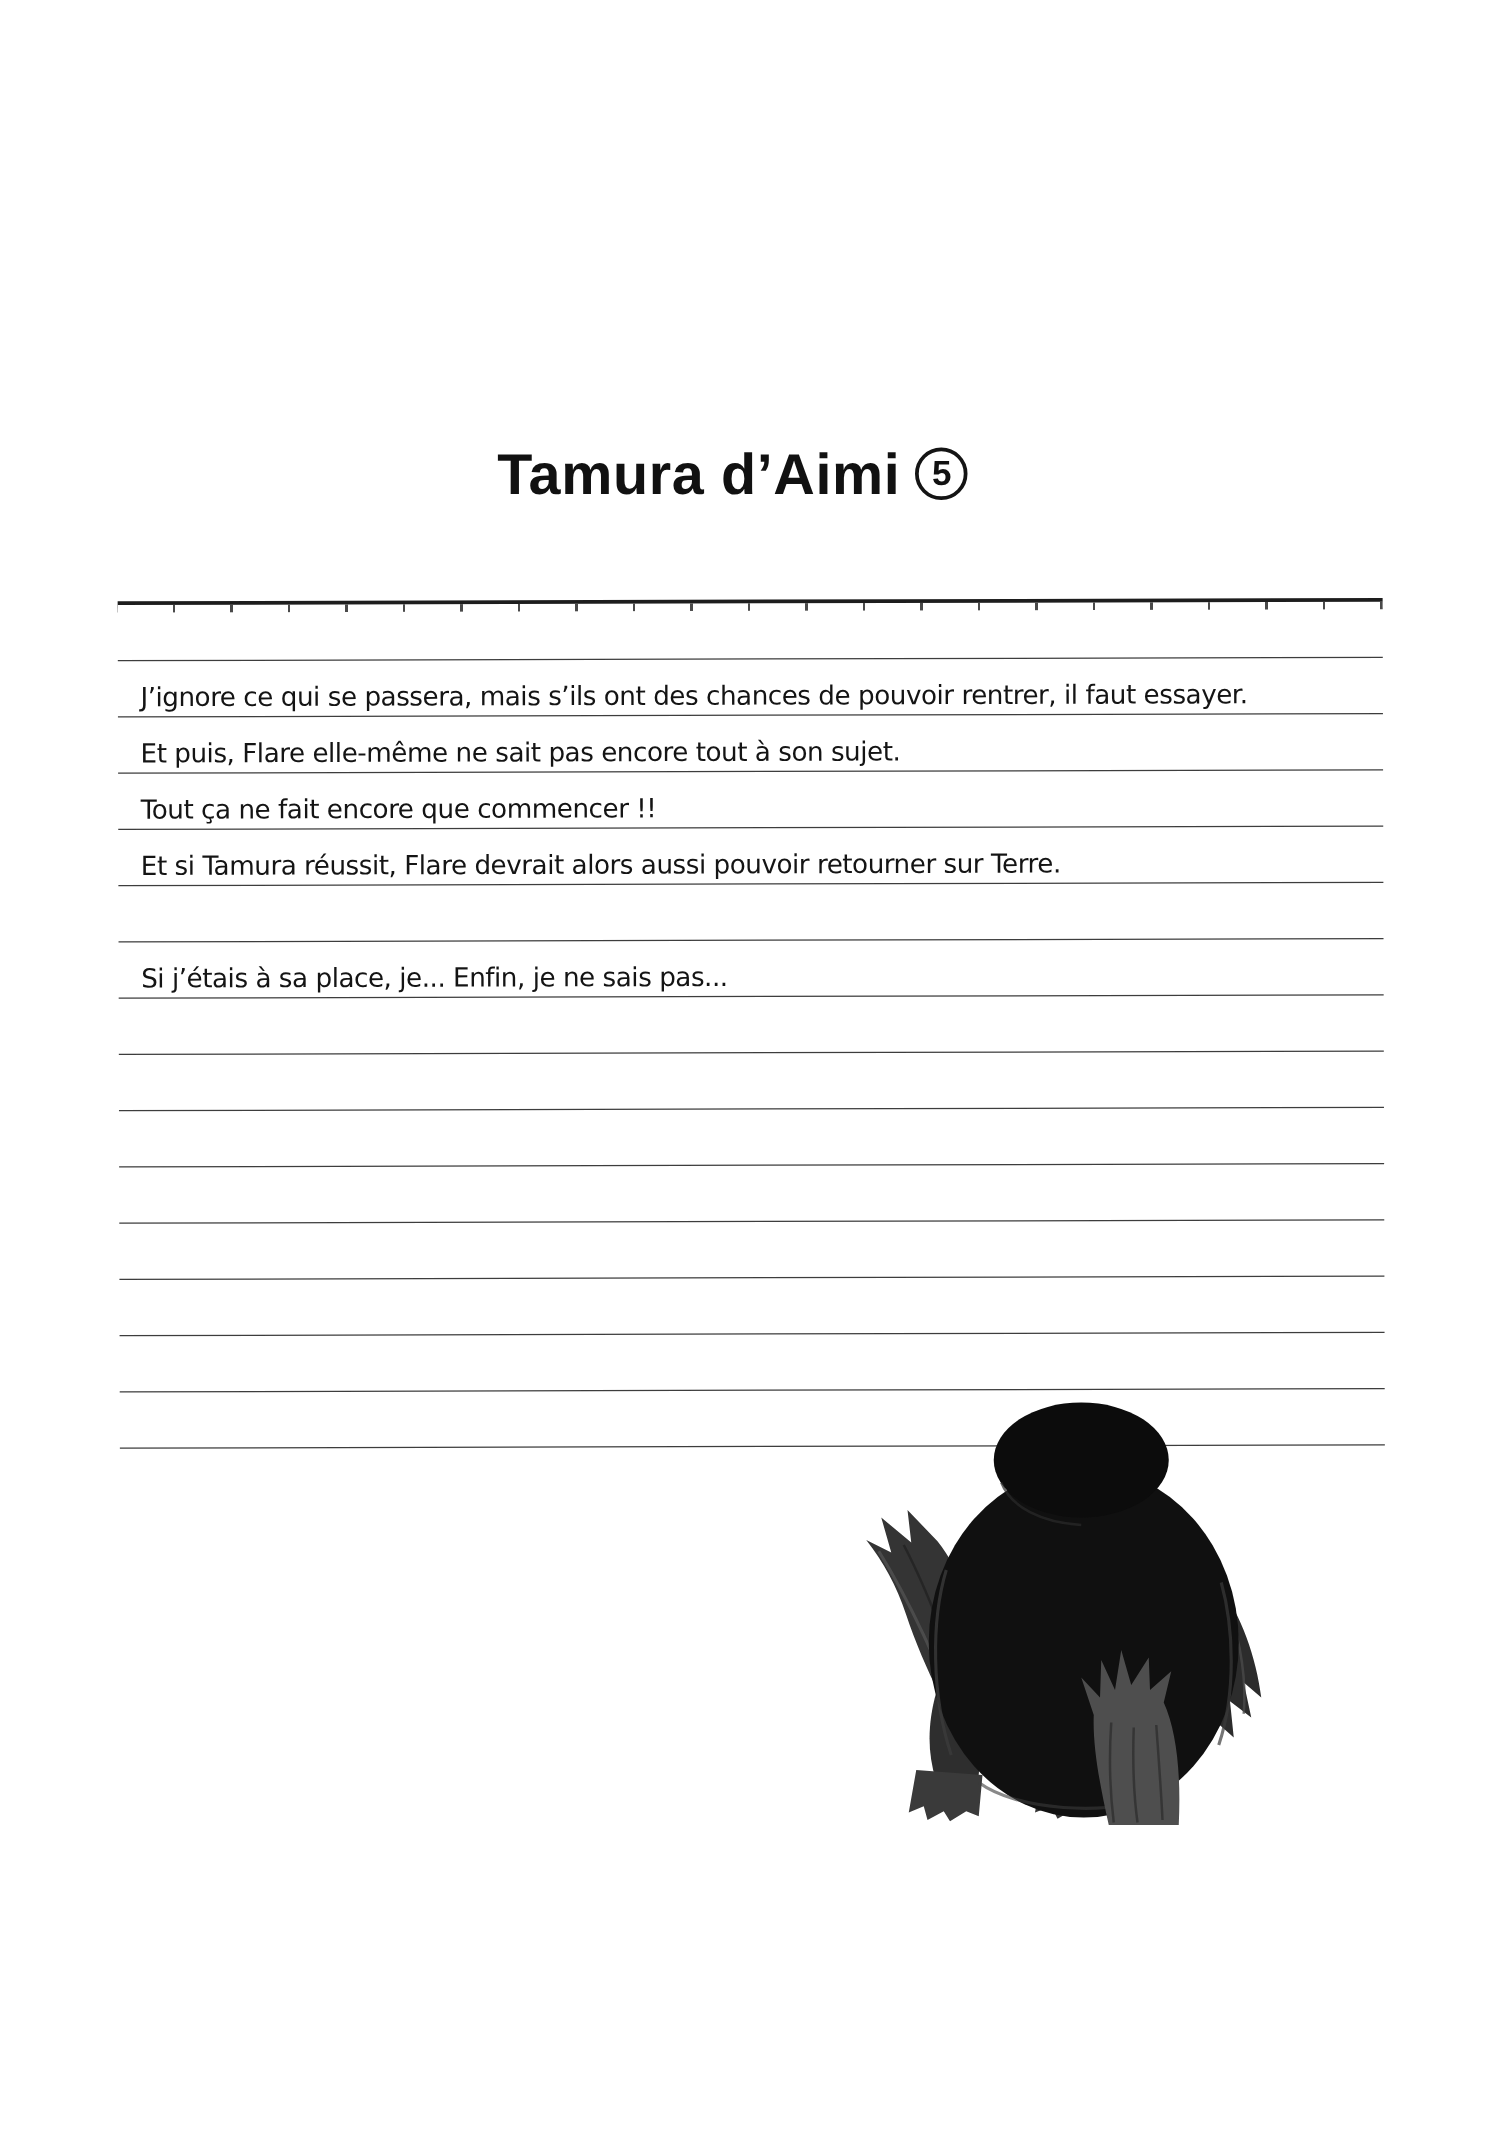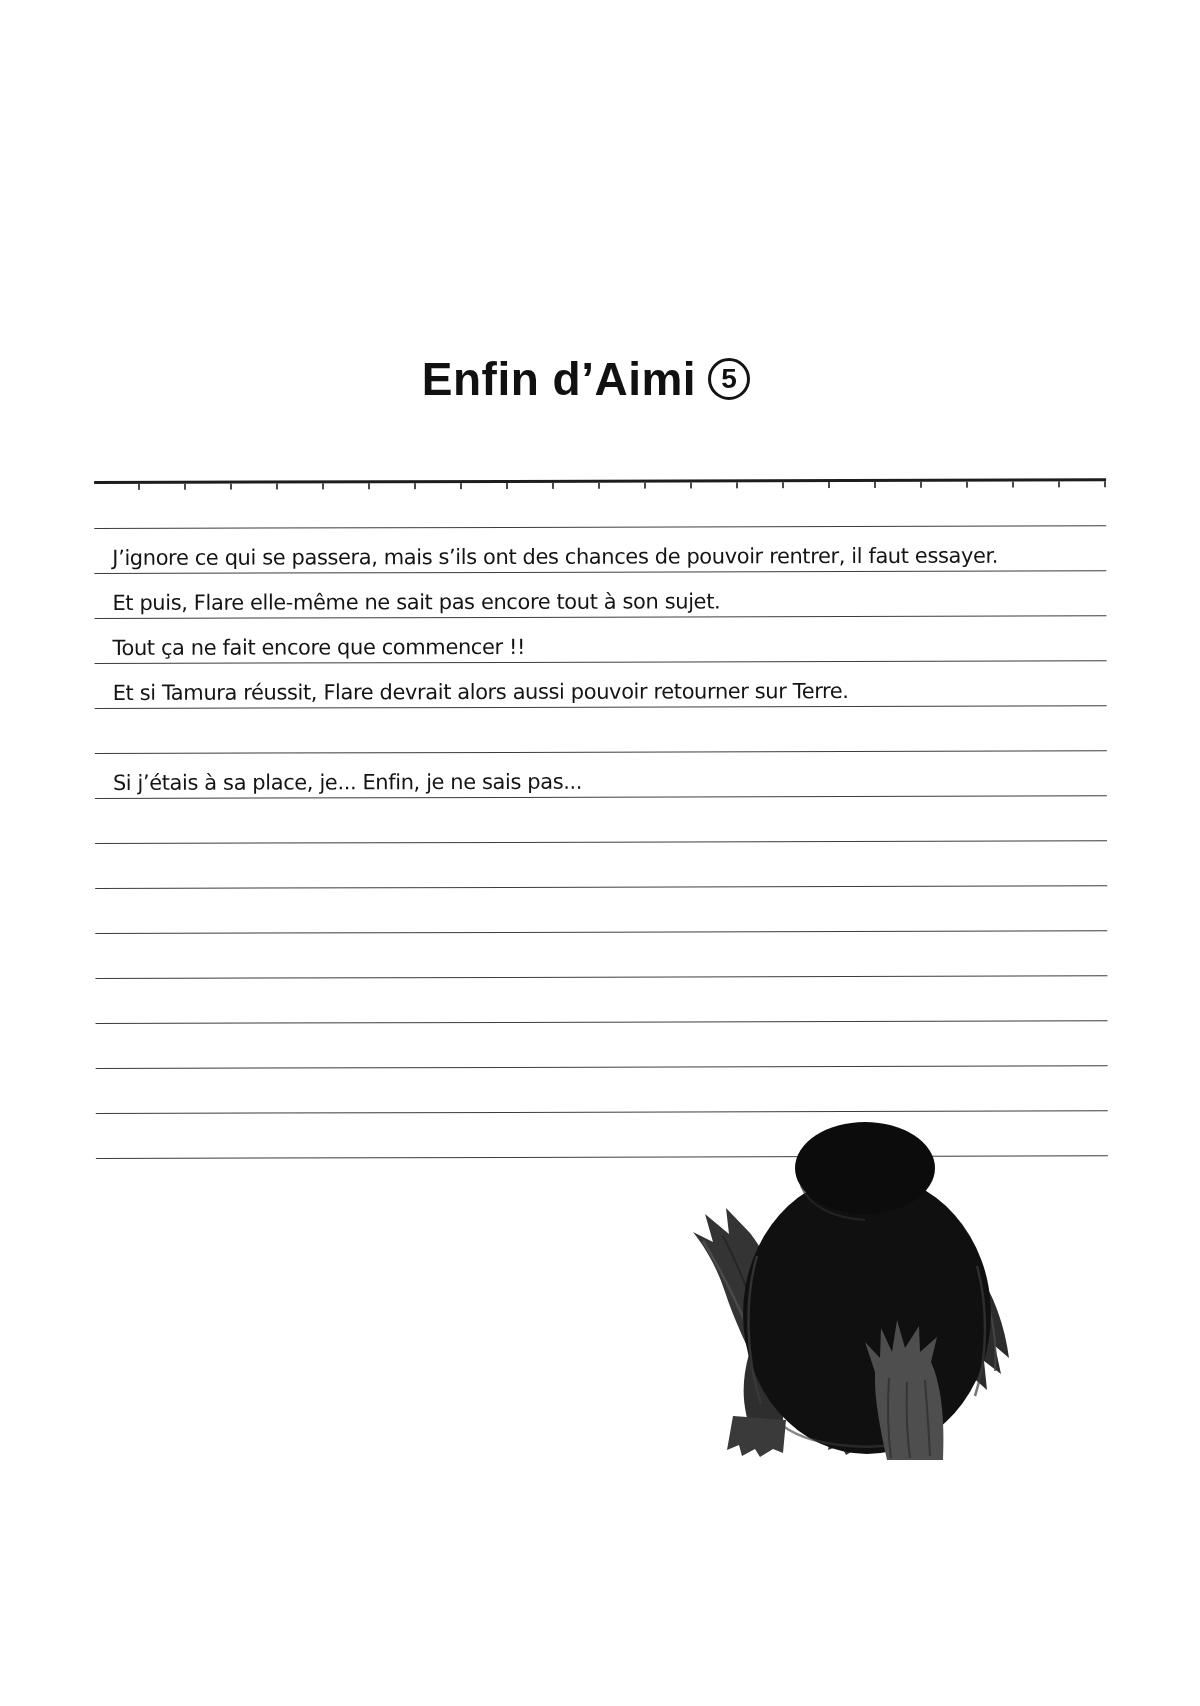--- a/index.html
+++ b/index.html
@@ -59,21 +59,21 @@
   .creature{
     position:absolute;left:633px;top:1036px;width:384px;height:424px;
   }
 </style>
 </head>
 <body>
 
 <div class="page">
 
   <div class="title-wrap">
-    <span class="title-text">Enfin d’Aimi</span>
+    <span class="title-text">Tamura d’Aimi</span>
     <span class="title-badge">
       <span>5</span>
     </span>
   </div>
 
   <div class="notebook">
     <div class="rule-top"></div>
     <div class="rule-ticks"></div>
     <div class="rows">
       <div class="note-row">

